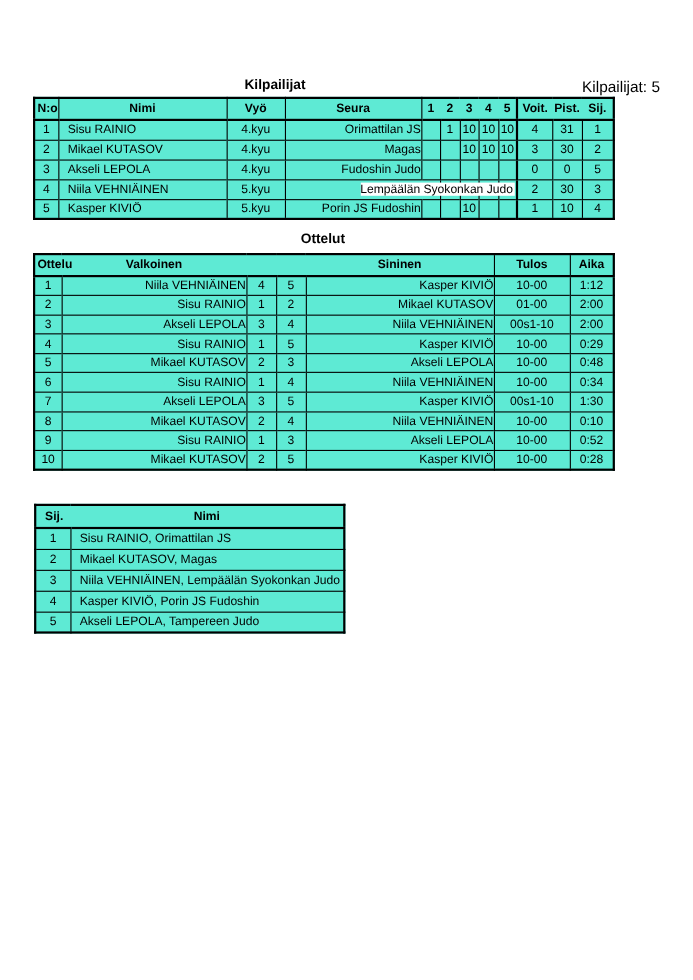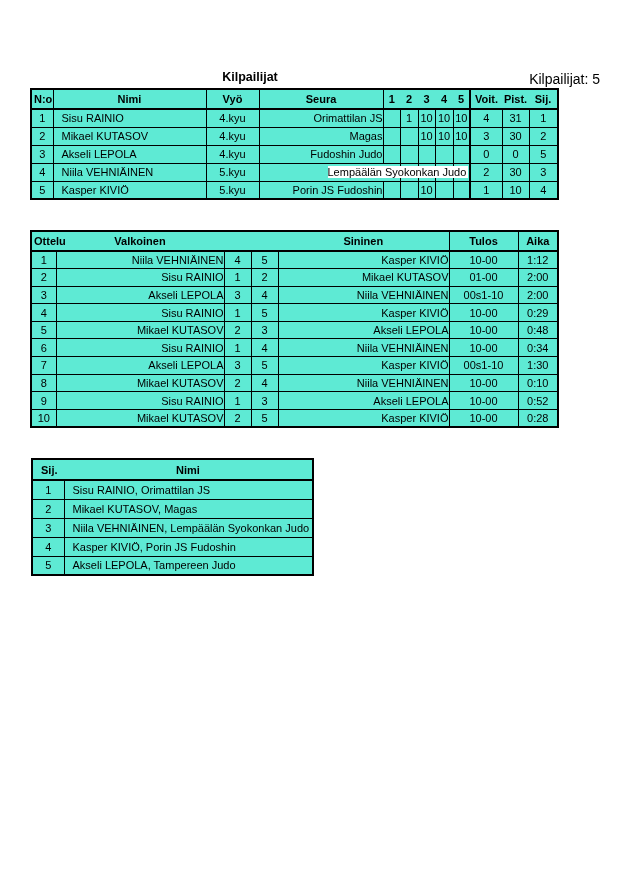--- a/index.html
+++ b/index.html
@@ -150,20 +150,21 @@
         <td class="bL ctr">10</td>
         <td class="bL ctr"></td>
         <td class="bL ctr"></td>
         <td class="bL2 ctr">1</td>
         <td class="bL ctr">10</td>
         <td class="bL ctr">4</td>
       </tr>
     </tbody>
   </table>
 
+  <div class="sec-heading h-ottelut">Ottelut</div>
 
   <table class="t2">
     <colgroup>
       <col style="width:25px">
         <col style="width:168px">
         <col style="width:27px">
         <col style="width:27px">
       <col style="width:171px">
         <col style="width:69px">
         <col style="width:40px">

